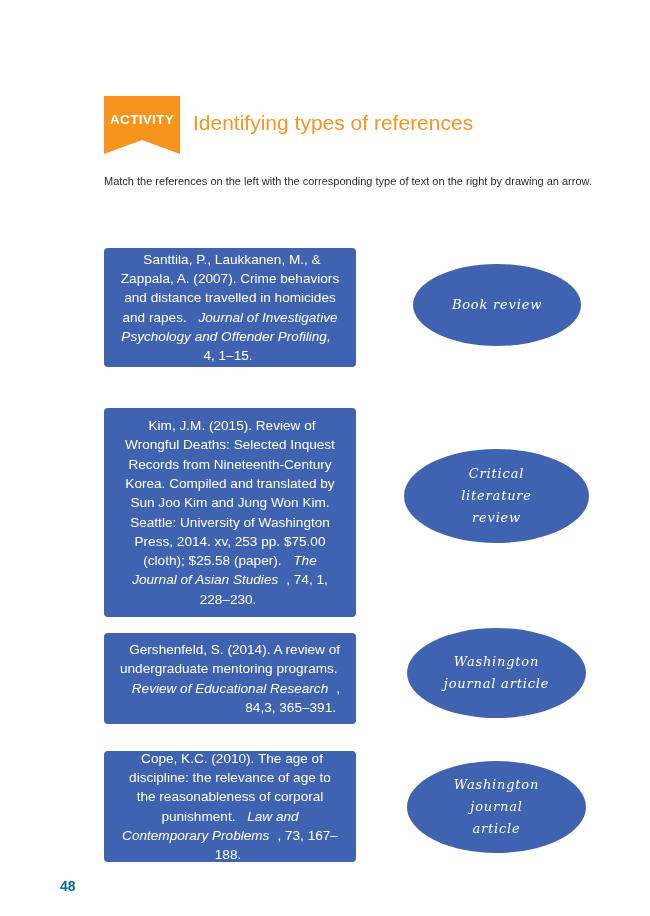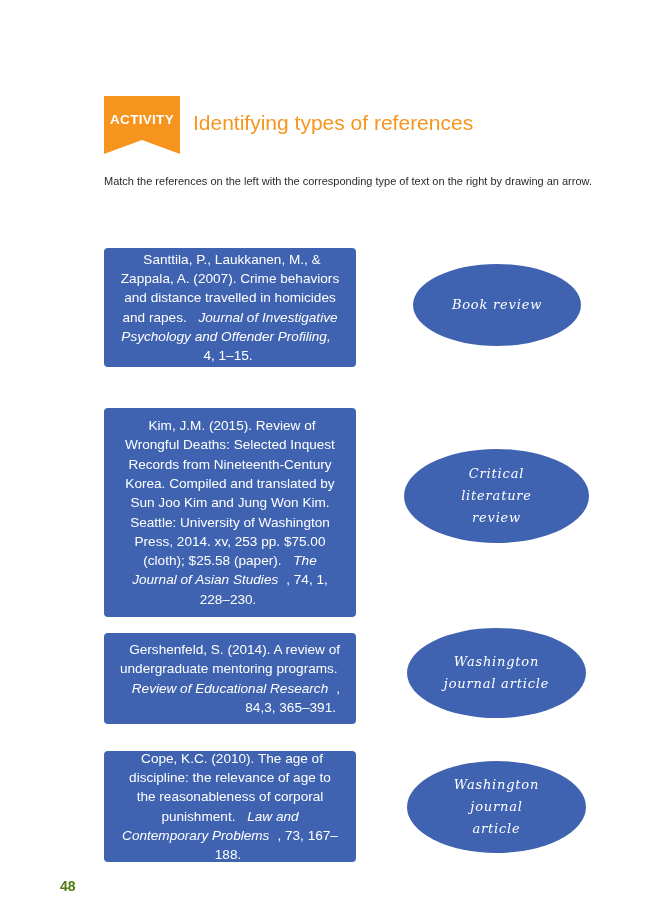--- a/index.html
+++ b/index.html
@@ -78,21 +78,21 @@
   }
   .ellipse-1 { left: 397px; top: 248px; width: 168px; height: 82px; padding: 0 24px; }
   .ellipse-2 { left: 388px; top: 433px; width: 185px; height: 94px; padding: 0 28px; }
   .ellipse-3 { left: 391px; top: 612px; width: 179px; height: 90px; padding: 0 28px; }
   .ellipse-4 { left: 391px; top: 745px; width: 179px; height: 92px; padding: 0 36px; }
   .page-number {
     position: absolute;
     left: 44px; top: 862px;
     font-weight: bold;
     font-size: 14px;
-    color: #4d7c0f;
+    color: #0369a1;
   }
 </style>
 </head>
 <body>
 
 <div class="page">
 
   <div class="ribbon">
     <span class="ribbon-label">ACTIVITY</span>
   </div>

